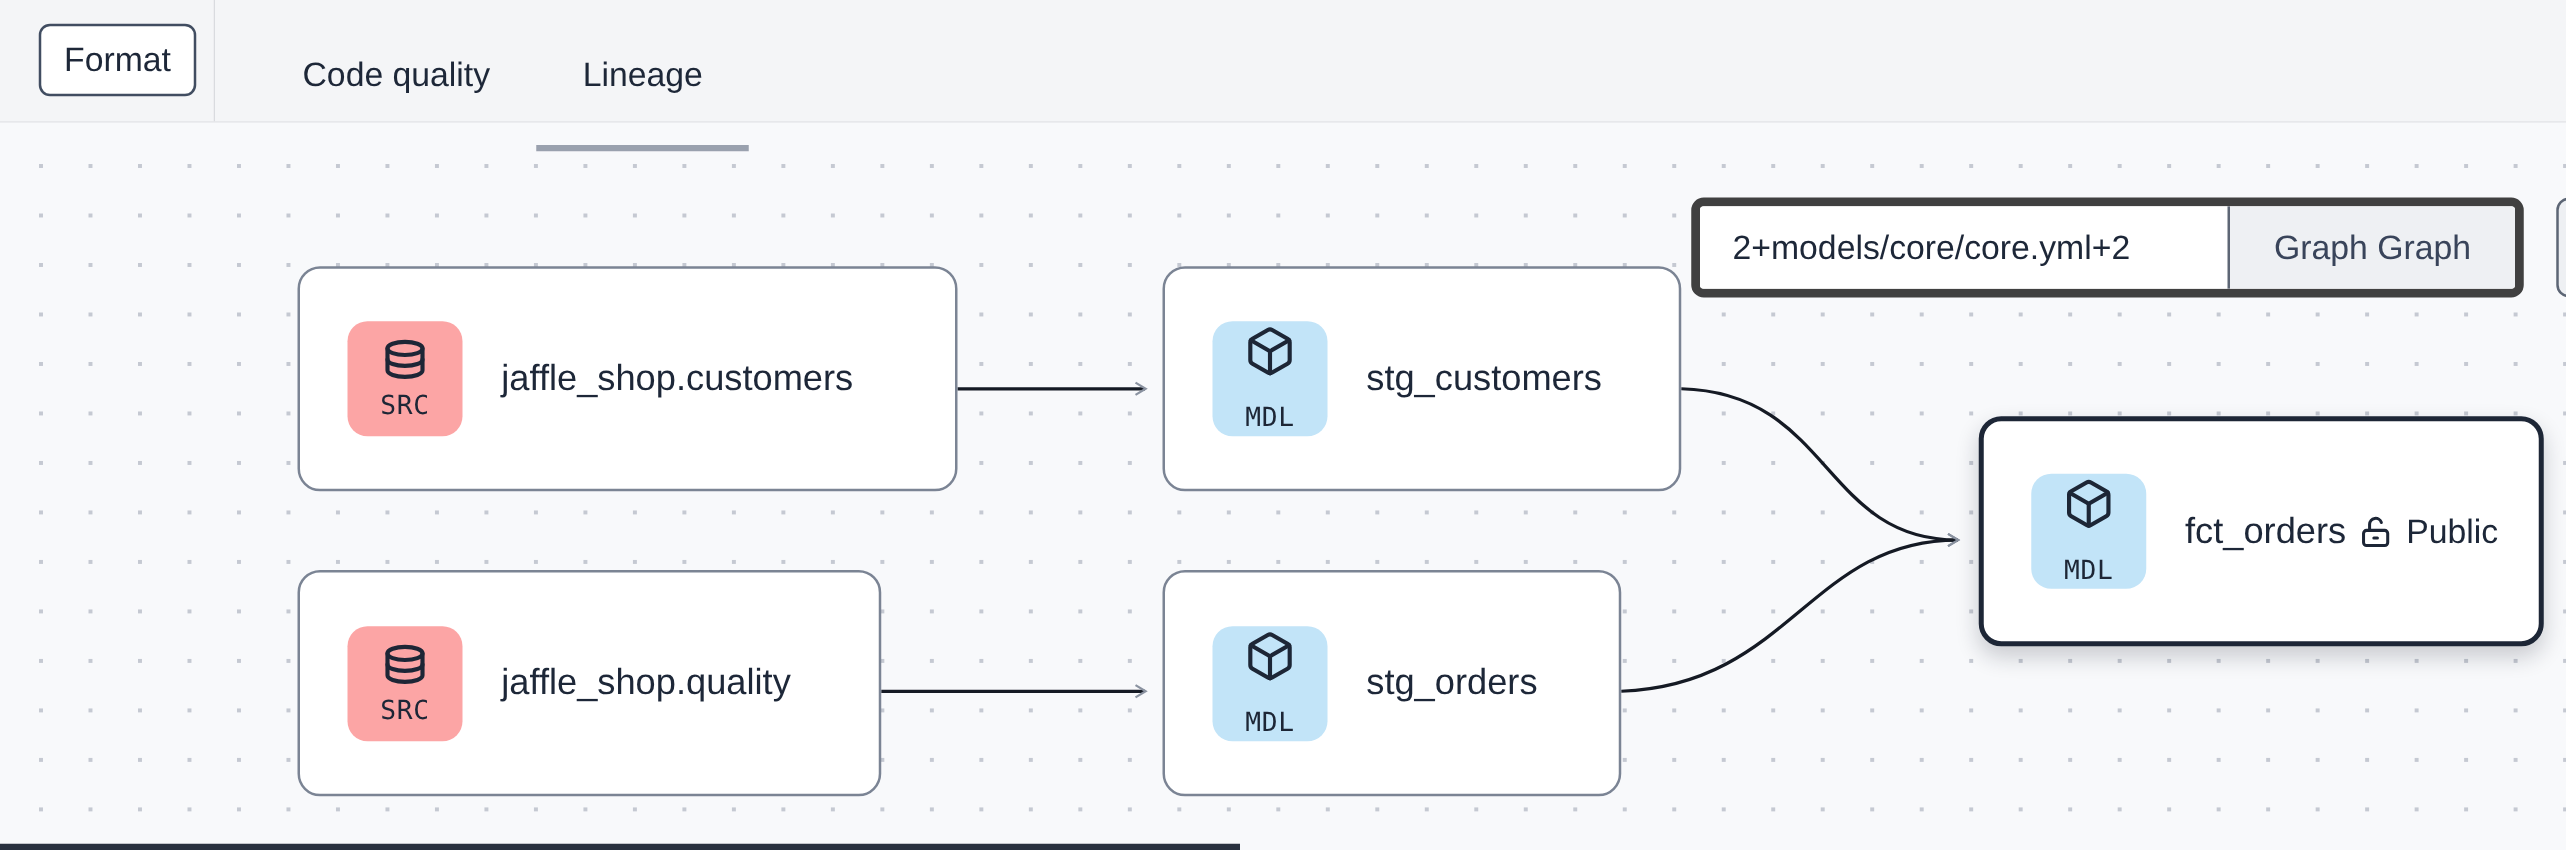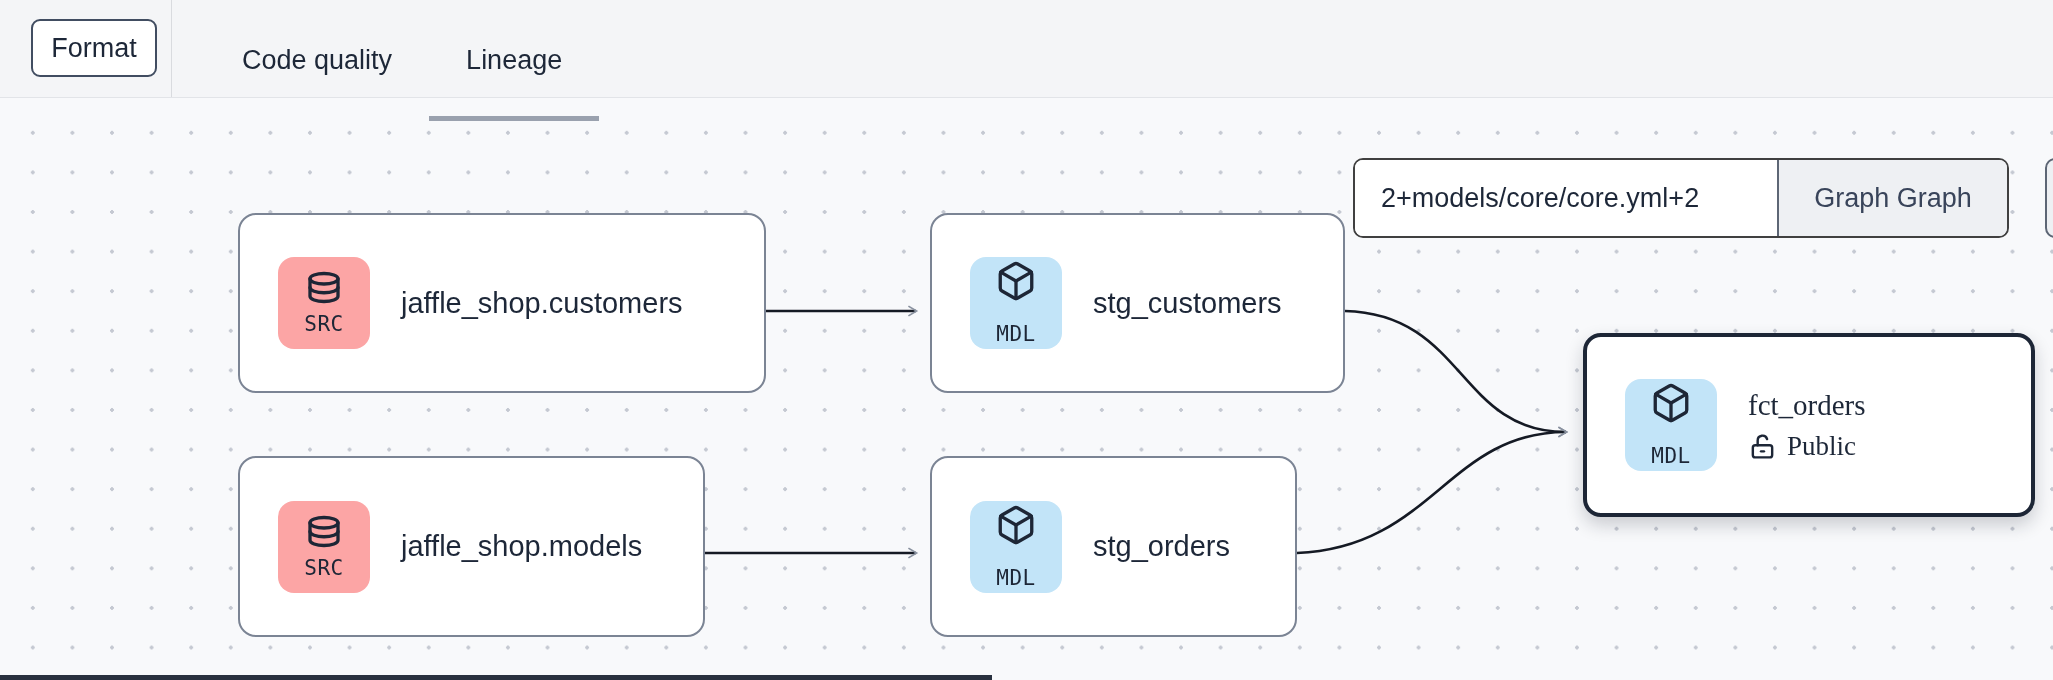--- a/index.html
+++ b/index.html
@@ -52,33 +52,33 @@
     display:flex;flex-direction:column;align-items:center;justify-content:center;
   }
   .type-chip.src{background:#fca5a5;}
   .type-chip.mdl{background:#c2e4f8;gap:20px;}
   .type-chip svg{display:block;}
   .type-label{
     font-family:"DejaVu Sans Mono","Liberation Mono",monospace;
     font-size:21px;line-height:23px;color:#1d2636;margin-top:1px;letter-spacing:.5px;
   }
   .node-label{font-size:29px;color:#1d2738;margin-left:31px;white-space:nowrap;}
-  .node-text-col{margin-left:31px;display:flex;flex-direction:column;gap:9px;font-family:Liberation Serif, serif;}
+  .node-text-col{margin-left:31px;display:flex;flex-direction:row;gap:9px;}
   .node-title{font-size:29px;color:#1d2738;white-space:nowrap;}
   .node-access{display:flex;align-items:center;gap:10px;font-size:27px;color:#1d2738;}
   
   .n-src-customers{left:238px;top:213px;width:528px;height:180px;}
   .n-stg-customers{left:930px;top:213px;width:415px;height:180px;}
   .n-src-orders{left:238px;top:456px;width:467px;height:181px;}
   .n-stg-orders{left:930px;top:456px;width:367px;height:181px;}
   .n-fct-orders{left:1583px;top:333px;width:452px;height:184px;}
   
   .filter-bar{
     position:absolute;left:1353px;top:158px;height:80px;z-index:4;
-    display:flex;border:2px solid #404040;border-radius:10px;overflow:hidden;
+    display:flex;border:7px solid #404040;border-radius:10px;overflow:hidden;
     background:#ffffff;box-sizing:border-box;
   }
   .filter-input{
     width:422px;height:100%;border:none;outline:none;background:#ffffff;
     font-family:"Liberation Sans","DejaVu Sans",sans-serif;
     font-size:27px;color:#1d2738;padding:0 26px;box-sizing:border-box;
   }
   .filter-sep{width:2px;background:#5d6675;}
   .update-btn{
     width:228px;background:#eef0f3;border:none;cursor:pointer;
@@ -148,21 +148,21 @@
 
 <div class="node n-src-orders">
   <div class="type-chip src">
     <svg width="42" height="42" viewBox="0 0 24 24" fill="none" stroke="#1d2636" stroke-width="1.9" stroke-linecap="round" stroke-linejoin="round">
       <ellipse cx="12" cy="5" rx="8" ry="3"></ellipse>
       <path d="M20 10c0 1.66-3.58 3-8 3s-8-1.34-8-3"></path>
       <path d="M4 5v10c0 1.66 3.58 3 8 3s8-1.34 8-3V5"></path>
     </svg>
     <span class="type-label">SRC</span>
   </div>
-  <span class="node-label">jaffle_shop.models</span>
+  <span class="node-label">jaffle_shop.quality</span>
 </div>
 
 <div class="node n-stg-orders">
   <div class="type-chip mdl">
     <svg width="42" height="42" viewBox="0 0 24 24" fill="none" stroke="#1d2636" stroke-width="1.9" stroke-linecap="round" stroke-linejoin="round">
       <path d="M21 16V8a2 2 0 0 0-1-1.73l-7-4a2 2 0 0 0-2 0l-7 4A2 2 0 0 0 3 8v8a2 2 0 0 0 1 1.73l7 4a2 2 0 0 0 2 0l7-4A2 2 0 0 0 21 16z"></path>
       <polyline points="3.27 6.96 12 12.01 20.73 6.96"></polyline>
       <line x1="12" y1="22.08" x2="12" y2="12"></line>
     </svg>
     <span class="type-label">MDL</span>

